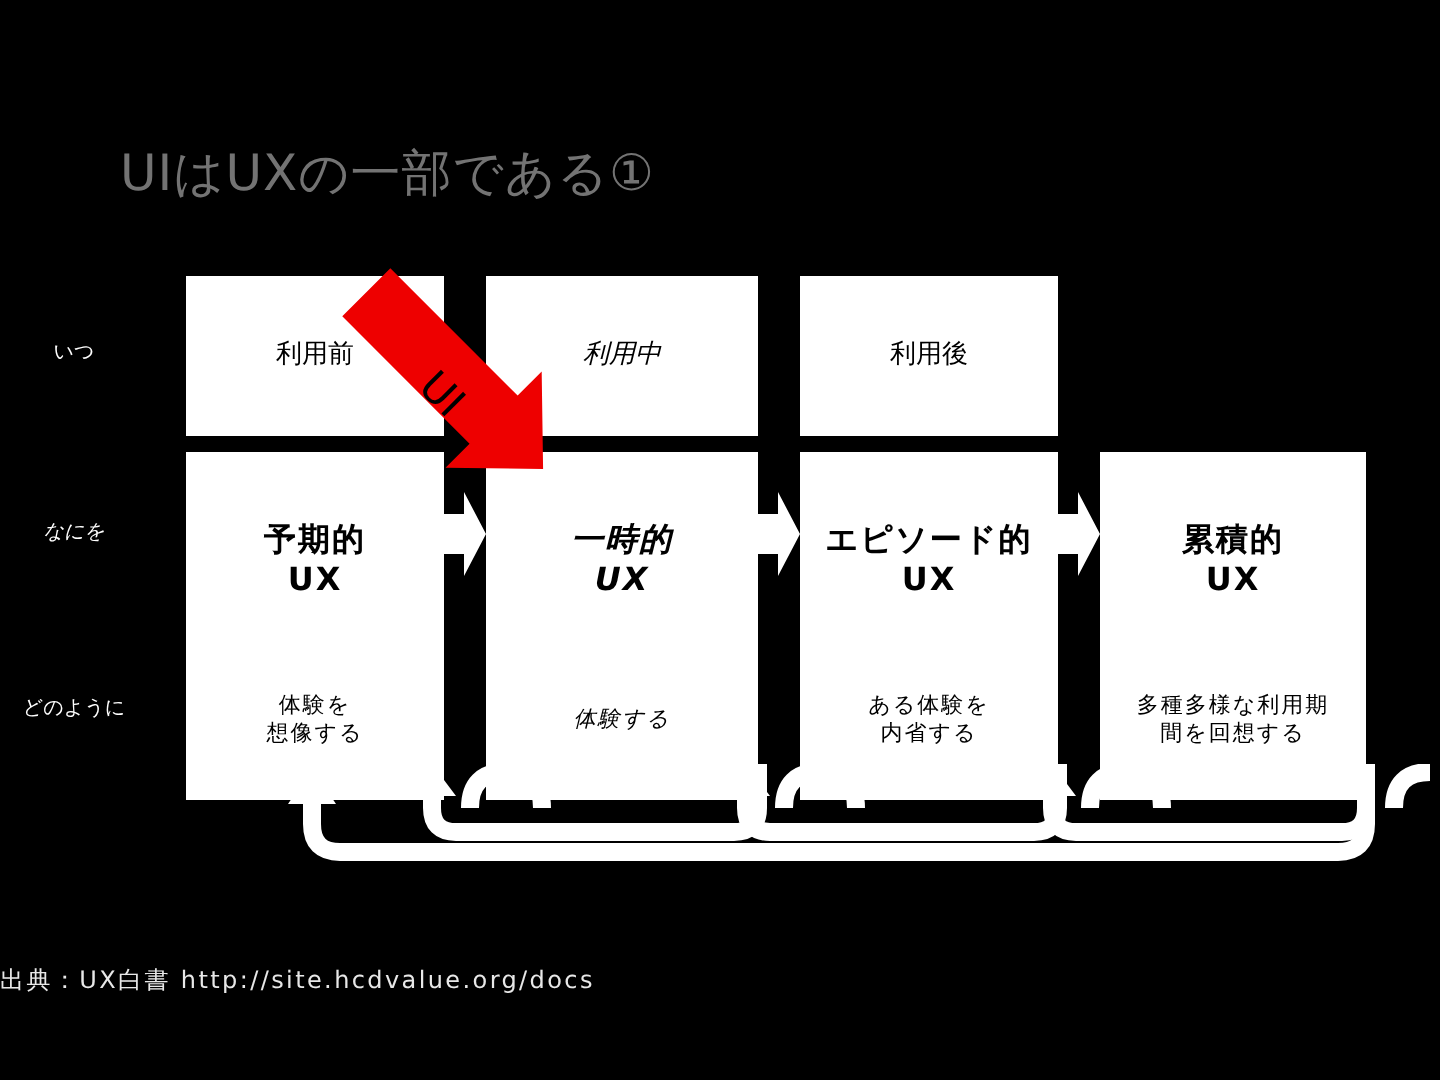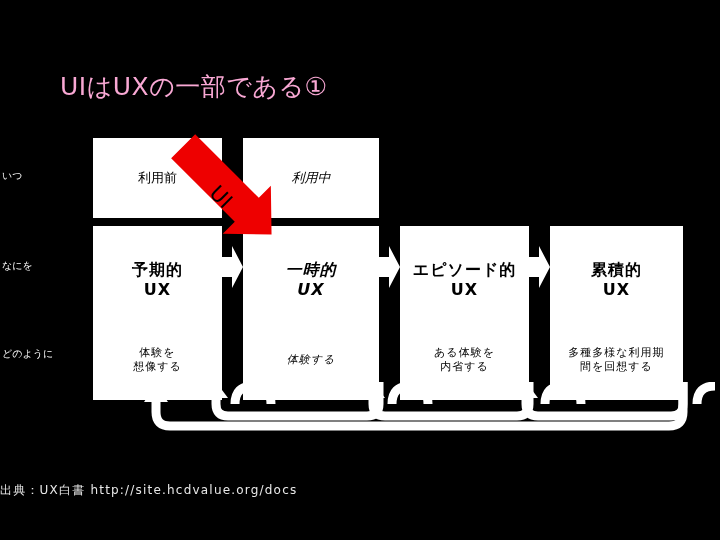--- a/index.html
+++ b/index.html
@@ -21,35 +21,35 @@
     width: 720px; height: 540px;
     background: #000000;
   }
   
   #title {
     position: absolute;
     left: 60px;
     top: 70px;
     font-size: 25px;
     letter-spacing: 0.5px;
-    color: #f9a8d4;
+    color: #737373;
     white-space: nowrap;
   }
   
   .row-label {
     position: absolute;
     right: 648px; 
     width: 70px;
-    text-align: left;
+    text-align: center;
     font-size: 10px;
     color: #ffffff;
     white-space: nowrap;
   }
   #label-when  { top: 169px; }
-  #label-what  { top: 259px; }
+  #label-what  { top: 259px; font-style: italic; }
   #label-how   { top: 347px; }
 
   
   .cell {
     position: absolute;
     background: #ffffff;
     color: #000000;
     display: flex;
     align-items: center;
     justify-content: center;
@@ -122,20 +122,21 @@
 <div id="slide">
 
   <div id="title">UIはUXの一部である①</div>
 
   <div class="row-label" id="label-when">いつ</div>
   <div class="row-label" id="label-what">なにを</div>
   <div class="row-label" id="label-how">どのように</div>
 
   <div class="cell r1 c1">利用前</div>
   <div class="cell r1 c2">利用中</div>
+  <div class="cell r1 c3">利用後</div>
 
   <div class="cell r2 c1">予期的<br>UX</div>
   <div class="cell r2 c2">一時的<br>UX</div>
   <div class="cell r2 c3">エピソード的<br>UX</div>
   <div class="cell r2 c4">累積的<br>UX</div>
 
   <div class="cell r3 c2">体験する</div>
   <div class="cell r3 c1">体験を<br>想像する</div>
   <div class="cell r3 c4">多種多様な利用期<br>間を回想する</div>
   <div class="cell r3 c3">ある体験を<br>内省する</div>

